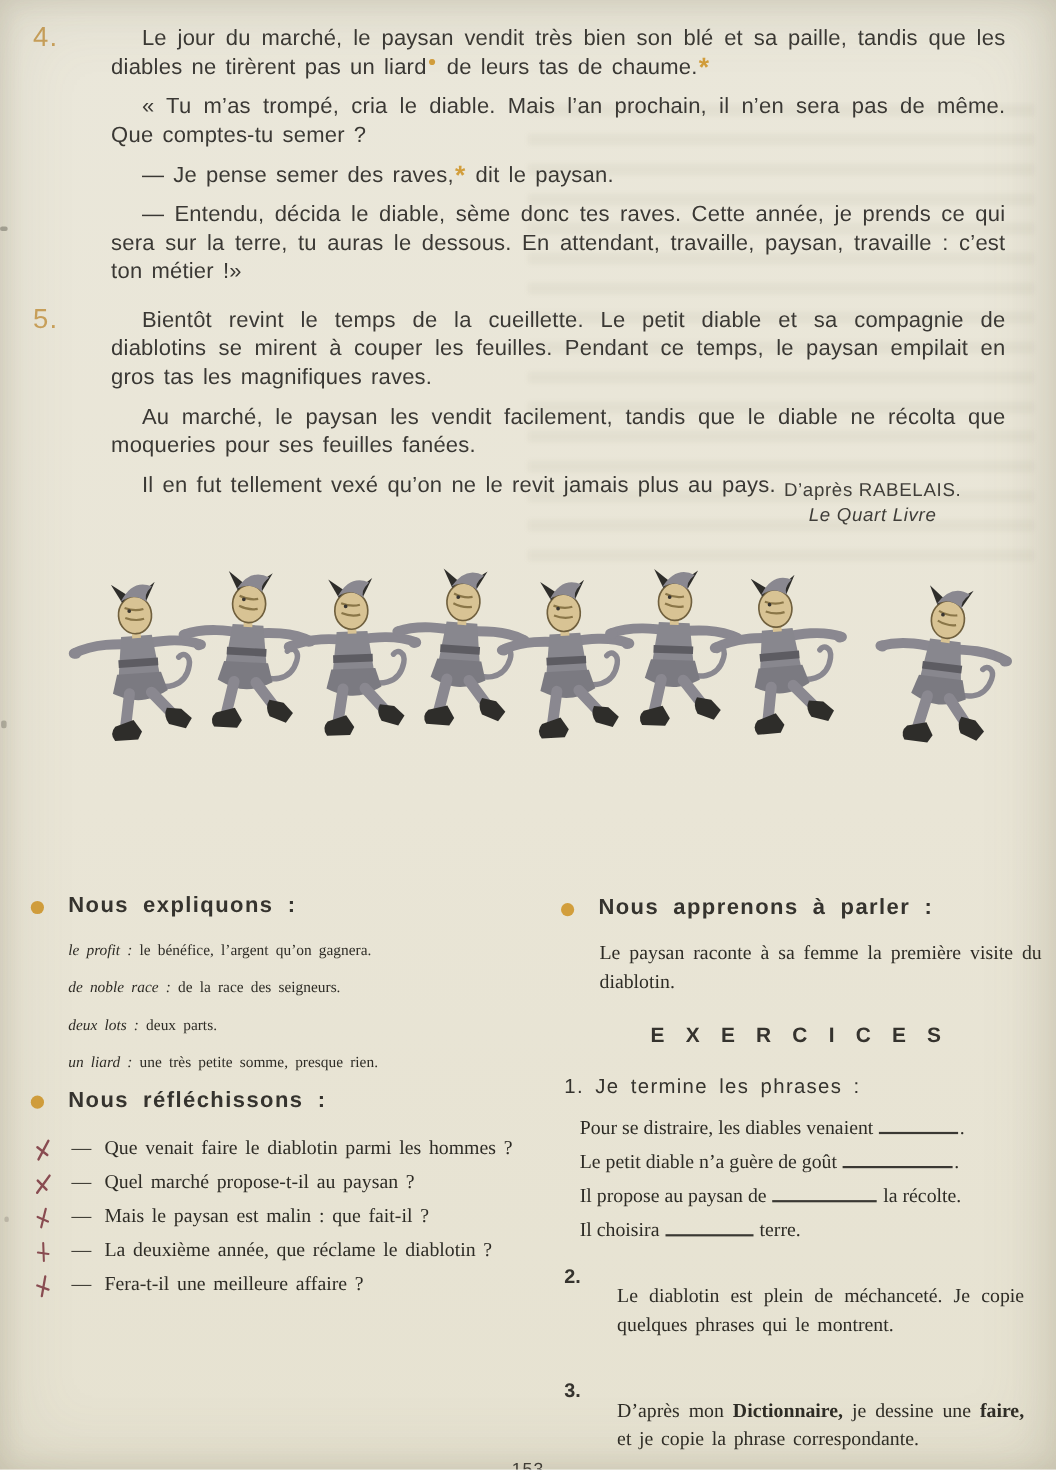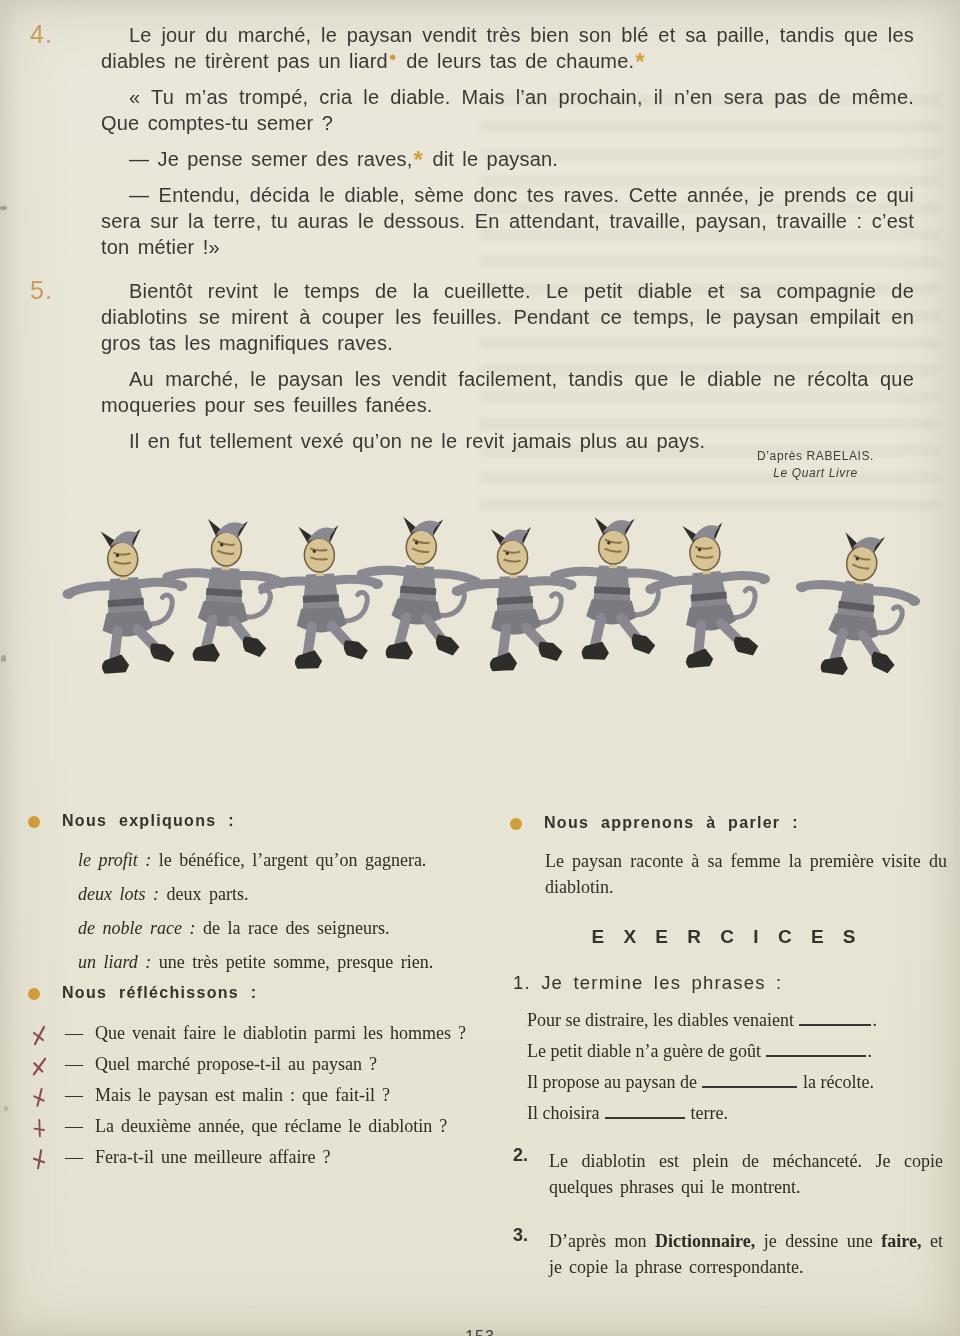--- a/index.html
+++ b/index.html
@@ -11,41 +11,41 @@
        box-shadow:inset 0 0 70px rgba(120,110,80,.16), inset -10px 0 34px rgba(120,110,80,.10), inset 6px 0 18px rgba(100,90,60,.08);}
   
   .story{position:absolute;top:22px;left:0;width:960px;}
   .sec{position:relative;padding-left:85px;padding-right:46px;}
   .sec-5{margin-top:18px;}
   .pnum{position:absolute;left:30px;top:-2px;font-size:25px;color:#c9a05a;letter-spacing:1px;}
   p.sp{margin:0 0 10px 16px;font-size:20px;line-height:26px;text-align:justify;text-indent:28px;
        letter-spacing:.2px;word-spacing:2.5px;color:#3a3834;}
   .refstar{color:#d29e3c;font-weight:bold;font-size:24px;line-height:0;vertical-align:-2px;margin:0 1px;}
   .refdot{color:#d29e3c;font-size:13px;line-height:0;vertical-align:7px;margin:0 1px;}
-  .attrib{position:absolute;top:449px;right:86px;text-align:center;font-size:12px;letter-spacing:.6px;color:#3f3d38;}
+  .attrib{position:absolute;top:436px;right:86px;text-align:center;font-size:17px;letter-spacing:.6px;color:#3f3d38;}
   .attrib .work{font-style:italic;margin-top:3px;}
   
   .imps{position:absolute;top:512px;left:52px;}
   
   .bleed{position:absolute;top:95px;left:480px;width:460px;height:420px;pointer-events:none;
        background:repeating-linear-gradient(180deg,rgba(128,122,96,.06) 0 10px,rgba(0,0,0,0) 10px 27px);
        filter:blur(2px);}
   .speck1{position:absolute;left:0;top:206px;width:7px;height:4px;background:#77756c;opacity:.55;border-radius:2px;}
   .speck2{position:absolute;left:1px;top:655px;width:5px;height:7px;background:#77756c;opacity:.45;border-radius:2px;}
   .speck3{position:absolute;left:4px;top:1106px;width:4px;height:5px;background:#8a8177;opacity:.35;border-radius:2px;}
   
   .col{position:absolute;}
   .col-left{top:812px;left:25px;width:458px;}
   .col-right{top:814px;left:507px;width:440px;}
-  h3.head{margin:0;display:flex;align-items:center;font-size:16px;font-weight:bold;color:#35332e;
+  h3.head{margin:0;display:flex;align-items:center;font-size:20px;font-weight:bold;color:#35332e;
        letter-spacing:1.3px;word-spacing:6px;}
   .bullet{width:12px;height:12px;border-radius:50%;background:#d29e3c;margin:2px 22px 0 3px;flex:0 0 auto;}
   .defs{margin:18px 0 0 37px;}
-  .def{margin:0 0 10px 16px;padding-left:22px;text-indent:-22px;font-family:"Liberation Serif",serif;
-       font-size:18px;line-height:24px;text-align:justify;word-spacing:3px;color:#2e2c26;}
+  .def{margin:0 0 10px 0;padding-left:22px;text-indent:-22px;font-family:"Liberation Serif",serif;
+       font-size:14px;line-height:24px;text-align:justify;word-spacing:3px;color:#2e2c26;}
   .def i{font-style:italic;}
   .reflect-head{margin-top:26px;}
   .qs{margin:20px 0 0 40px;}
   .q{position:relative;margin:0 0 8px 0;padding-left:36px;text-indent:-36px;
        font-family:"Liberation Serif",serif;font-size:18px;line-height:23px;text-align:justify;
        word-spacing:2.5px;color:#2e2c26;}
   .q .dash{margin-right:12px;}
   .qmark{position:absolute;left:-34px;top:2px;text-indent:0;}
   .qmark svg{display:block;}
   .qs .q:nth-child(2) .qmark{transform:rotate(8deg);}
@@ -56,21 +56,21 @@
   .speak{margin:16px 0 10px 38px;font-family:"Liberation Serif",serif;font-size:18px;line-height:26px;
        text-align:justify;word-spacing:3px;color:#2e2c26;}
   .extitle{margin-top:26px;text-align:center;font-size:19px;font-weight:bold;letter-spacing:7px;color:#35332e;}
   h4.exhead{margin:24px 0 12px 6px;font-size:18.5px;font-weight:normal;letter-spacing:1.2px;word-spacing:4px;color:#35332e;}
   .fills{margin:16px 0 0 20px;}
   .fill{margin:0 0 10px 0;font-family:"Liberation Serif",serif;font-size:18px;line-height:21px;color:#2e2c26;}
   .blank{display:inline-block;border-bottom:2px solid #3a3833;height:13px;vertical-align:baseline;margin:0 1px;}
   .w1{width:72px;}.w2{width:100px;}.w3{width:95px;}.w4{width:80px;}
   .ex{display:flex;margin:20px 0 0 6px;}
   .ex .exnum{flex:0 0 32px;font-size:18px;font-weight:bold;color:#35332e;padding-top:1px;}
-  .ex p{flex:1;margin:4px;font-family:"Liberation Serif",serif;font-size:18px;line-height:26px;
+  .ex p{flex:1;margin:16px;font-family:"Liberation Serif",serif;font-size:18px;line-height:26px;
        text-align:justify;word-spacing:2.5px;color:#2e2c26;}
   .ex p b{font-weight:bold;}
   .pageno{position:absolute;top:1328px;left:0;width:100%;text-align:center;font-size:16px;
        letter-spacing:1px;color:#3a3834;}
 </style>
 </head>
 <body>
 
 <div class="page">
 
@@ -149,22 +149,22 @@
       </g>
   </svg>
 
   <div class="col col-left">
     <h3 class="head">
       <span class="bullet"></span>
       <span>Nous expliquons :</span>
     </h3>
     <div class="defs">
       <p class="def"><i>le profit :</i> <span>le bénéfice, l’argent qu’on gagnera.</span></p>
+      <p class="def"><i>de noble race :</i> <span>de la race des seigneurs.</span></p>
       <p class="def"><i>deux lots :</i> <span>deux parts.</span></p>
-      <p class="def"><i>de noble race :</i> <span>de la race des seigneurs.</span></p>
       <p class="def"><i>un liard :</i> <span>une très petite somme, presque rien.</span></p>
     </div>
 
     <h3 class="head reflect-head">
       <span class="bullet"></span>
       <span>Nous réfléchissons :</span>
     </h3>
     <div class="qs">
       <p class="q"><span class="qmark">
             <svg width="16" height="22" viewBox="0 0 16 22">

